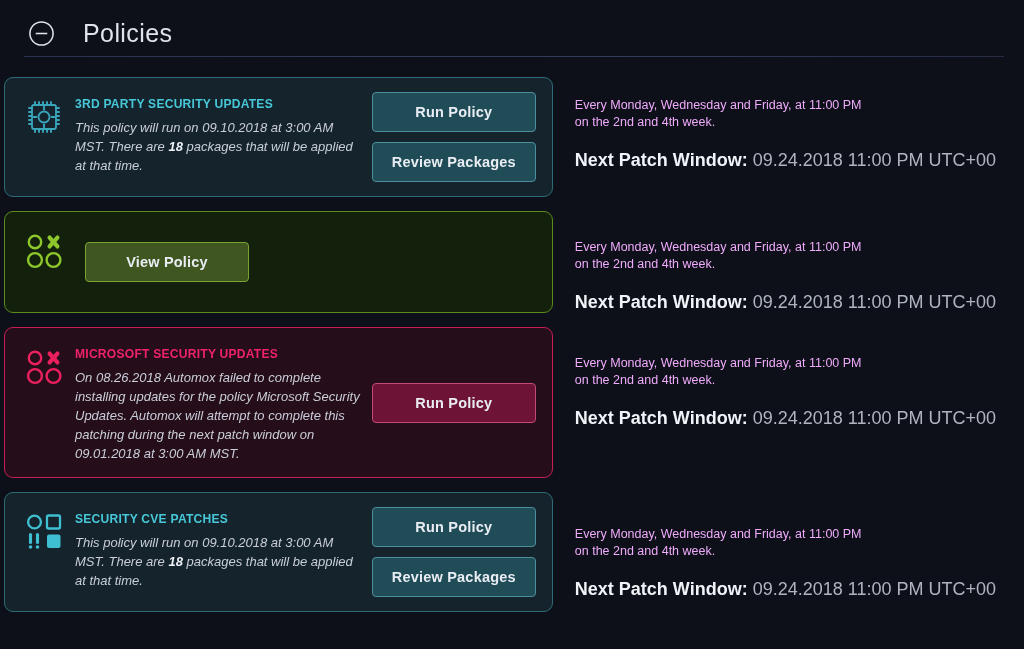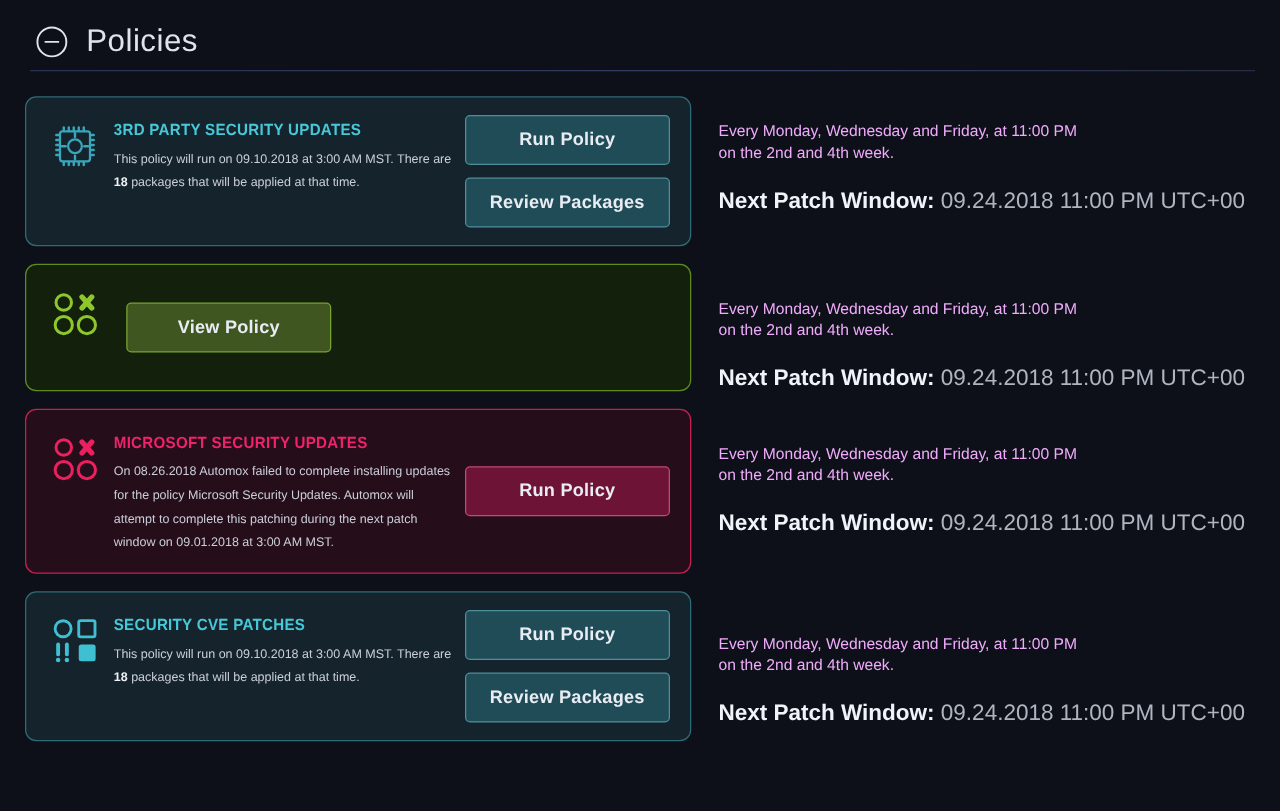--- a/index.html
+++ b/index.html
@@ -16,21 +16,21 @@
     height: 649px;
     background: #0d1018;
     overflow: hidden;
     box-sizing: border-box;
   }
 
   
   .page-header {
     display: flex;
     align-items: center;
-    gap: 14px;
+    gap: 28px;
     padding: 22px 22px 0 28px;
     height: 44px;
     box-sizing: border-box;
   }
   .collapse-icon {
     width: 27px;
     height: 27px;
     flex: 0 0 27px;
   }
   .page-title {
@@ -41,21 +41,21 @@
     line-height: 1;
   }
   .header-rule {
     margin: 12px 20px 0 24px;
     height: 1px;
     background: linear-gradient(to right, #2b3250, #343c5e 60%, #262c46);
   }
 
   
   .policy-list {
-    padding: 20px 18px 0 20px;
+    padding: 20px 18px 0 4px;
   }
   .policy-row {
     display: flex;
     align-items: stretch;
     margin-bottom: 14px;
   }
   .policy-card {
     position: relative;
     width: 672px;
     box-sizing: border-box;
@@ -82,24 +82,25 @@
     font-weight: bold;
     letter-spacing: 0.25px;
     text-transform: uppercase;
     margin: 2px 0 7px 0;
     font-stretch: condensed;
     transform: scaleX(0.93);
     transform-origin: left center;
     white-space: nowrap;
   }
   .card-text {
-    font-size: 10px;
+    font-size: 13px;
     line-height: 19px;
     color: #c9ced8;
     max-width: 432px;
+    font-style: italic;
   }
   .card-text b {
     color: #eef1f6;
     font-weight: bold;
   }
   .card-actions {
     flex: 0 0 148px;
     display: flex;
     flex-direction: column;
     gap: 10px;

